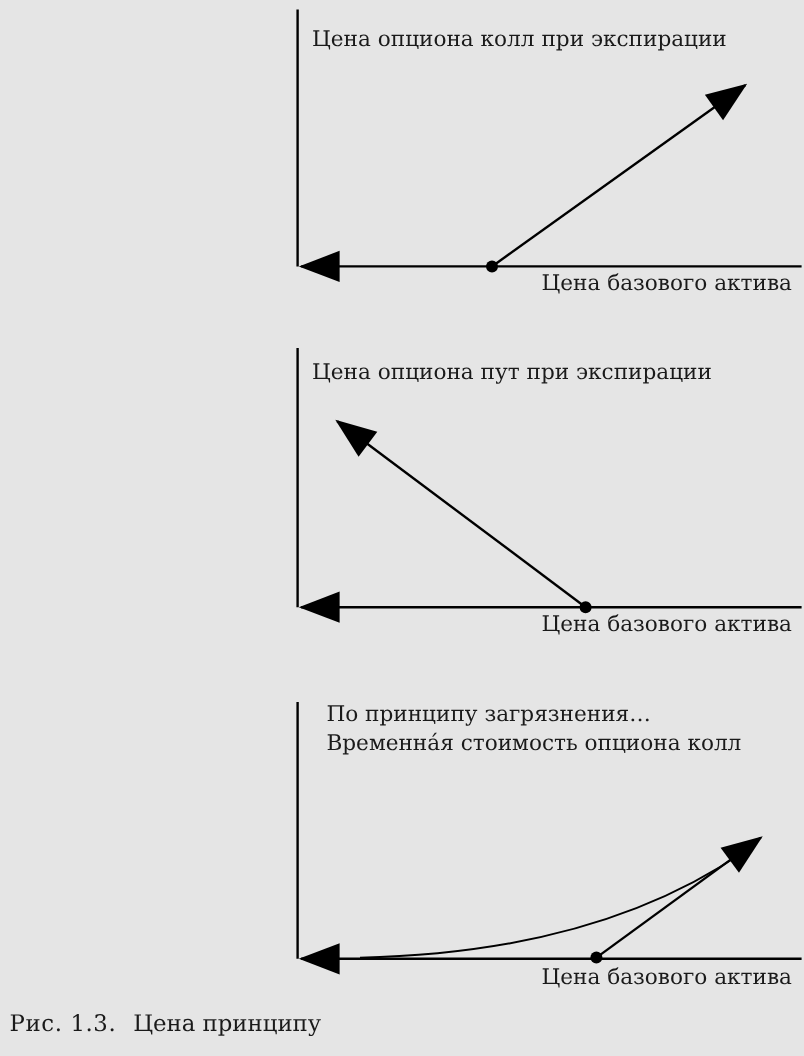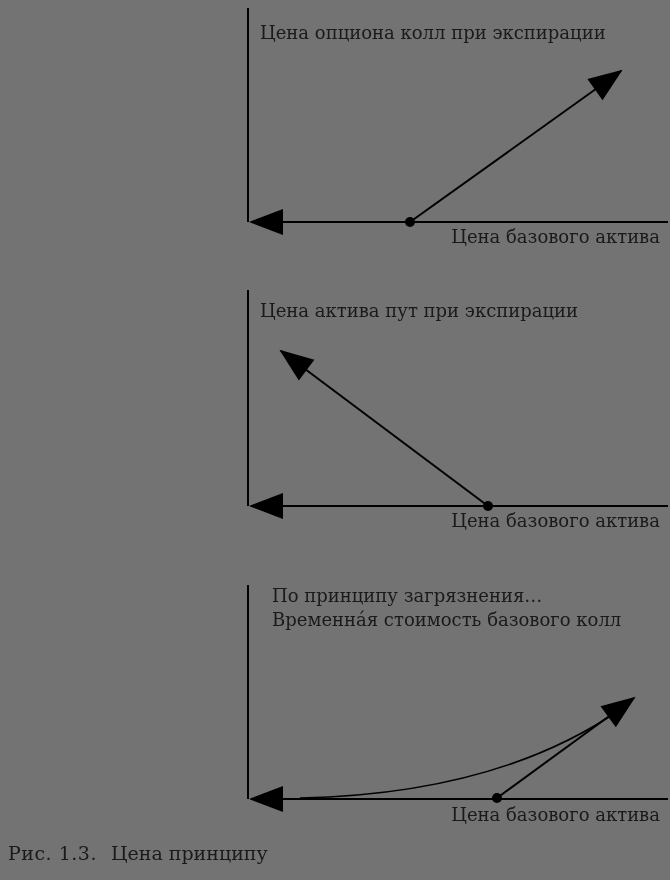--- a/index.html
+++ b/index.html
@@ -1,16 +1,16 @@
 <!DOCTYPE html>
 <html><head>
 <meta charset="utf-8">
 <style>
   html,body{margin:0;padding:0;background:#ffffff;}
-  .page{position:relative;width:670px;height:880px;background:#737373;overflow:hidden;
+  .page{position:relative;width:670px;height:880px;background:#e5e5e5;overflow:hidden;
         font-family:"DejaVu Serif", serif;color:#1a1a1a;}
   #fig{position:absolute;left:0;top:0;}
   .ax{stroke:#000;stroke-width:2;fill:none;}
   .ln{stroke:#000;stroke-width:2;fill:none;}
   .cv{stroke:#000;stroke-width:1.6;fill:none;}
   .title{position:absolute;font-size:18px;white-space:nowrap;}
   .t1{left:260px;top:22px;}
   .t2{left:260px;top:300px;}
   .t3{left:272px;top:584px;line-height:24px;}
   .xlab{position:absolute;right:10px;text-align:left;font-size:18px;white-space:nowrap;}
@@ -42,26 +42,26 @@
       <line x1="248" y1="585" x2="248" y2="799" class="ax"></line>
       <line x1="668" y1="799" x2="251" y2="799" class="ax" marker-end="url(#arr)"></line>
       <line x1="497" y1="798" x2="634" y2="698" class="ln" marker-end="url(#arr)"></line>
       <path d="M300,798 Q498,794 621,709" class="cv"></path>
       <circle cx="497" cy="798" r="5" fill="#000"></circle>
     </svg>
 
   <div class="title t1">Цена опциона колл при экспирации</div>
   <div class="xlab x1">Цена базового актива</div>
 
-  <div class="title t2">Цена актива пут при экспирации</div>
+  <div class="title t2">Цена опциона пут при экспирации</div>
   <div class="xlab x2">Цена базового актива</div>
 
   <div class="title t3">
     <div>По принципу загрязнения…</div>
-    <div>Временна́я стоимость базового колл</div>
+    <div>Временна́я стоимость опциона колл</div>
   </div>
   <div class="xlab x3">Цена базового актива</div>
 
   <div class="caption">
     <span class="cap-label">Рис. 1.3.</span><span>Цена принципу</span>
   </div>
 
 </div>
 
 </body></html>

